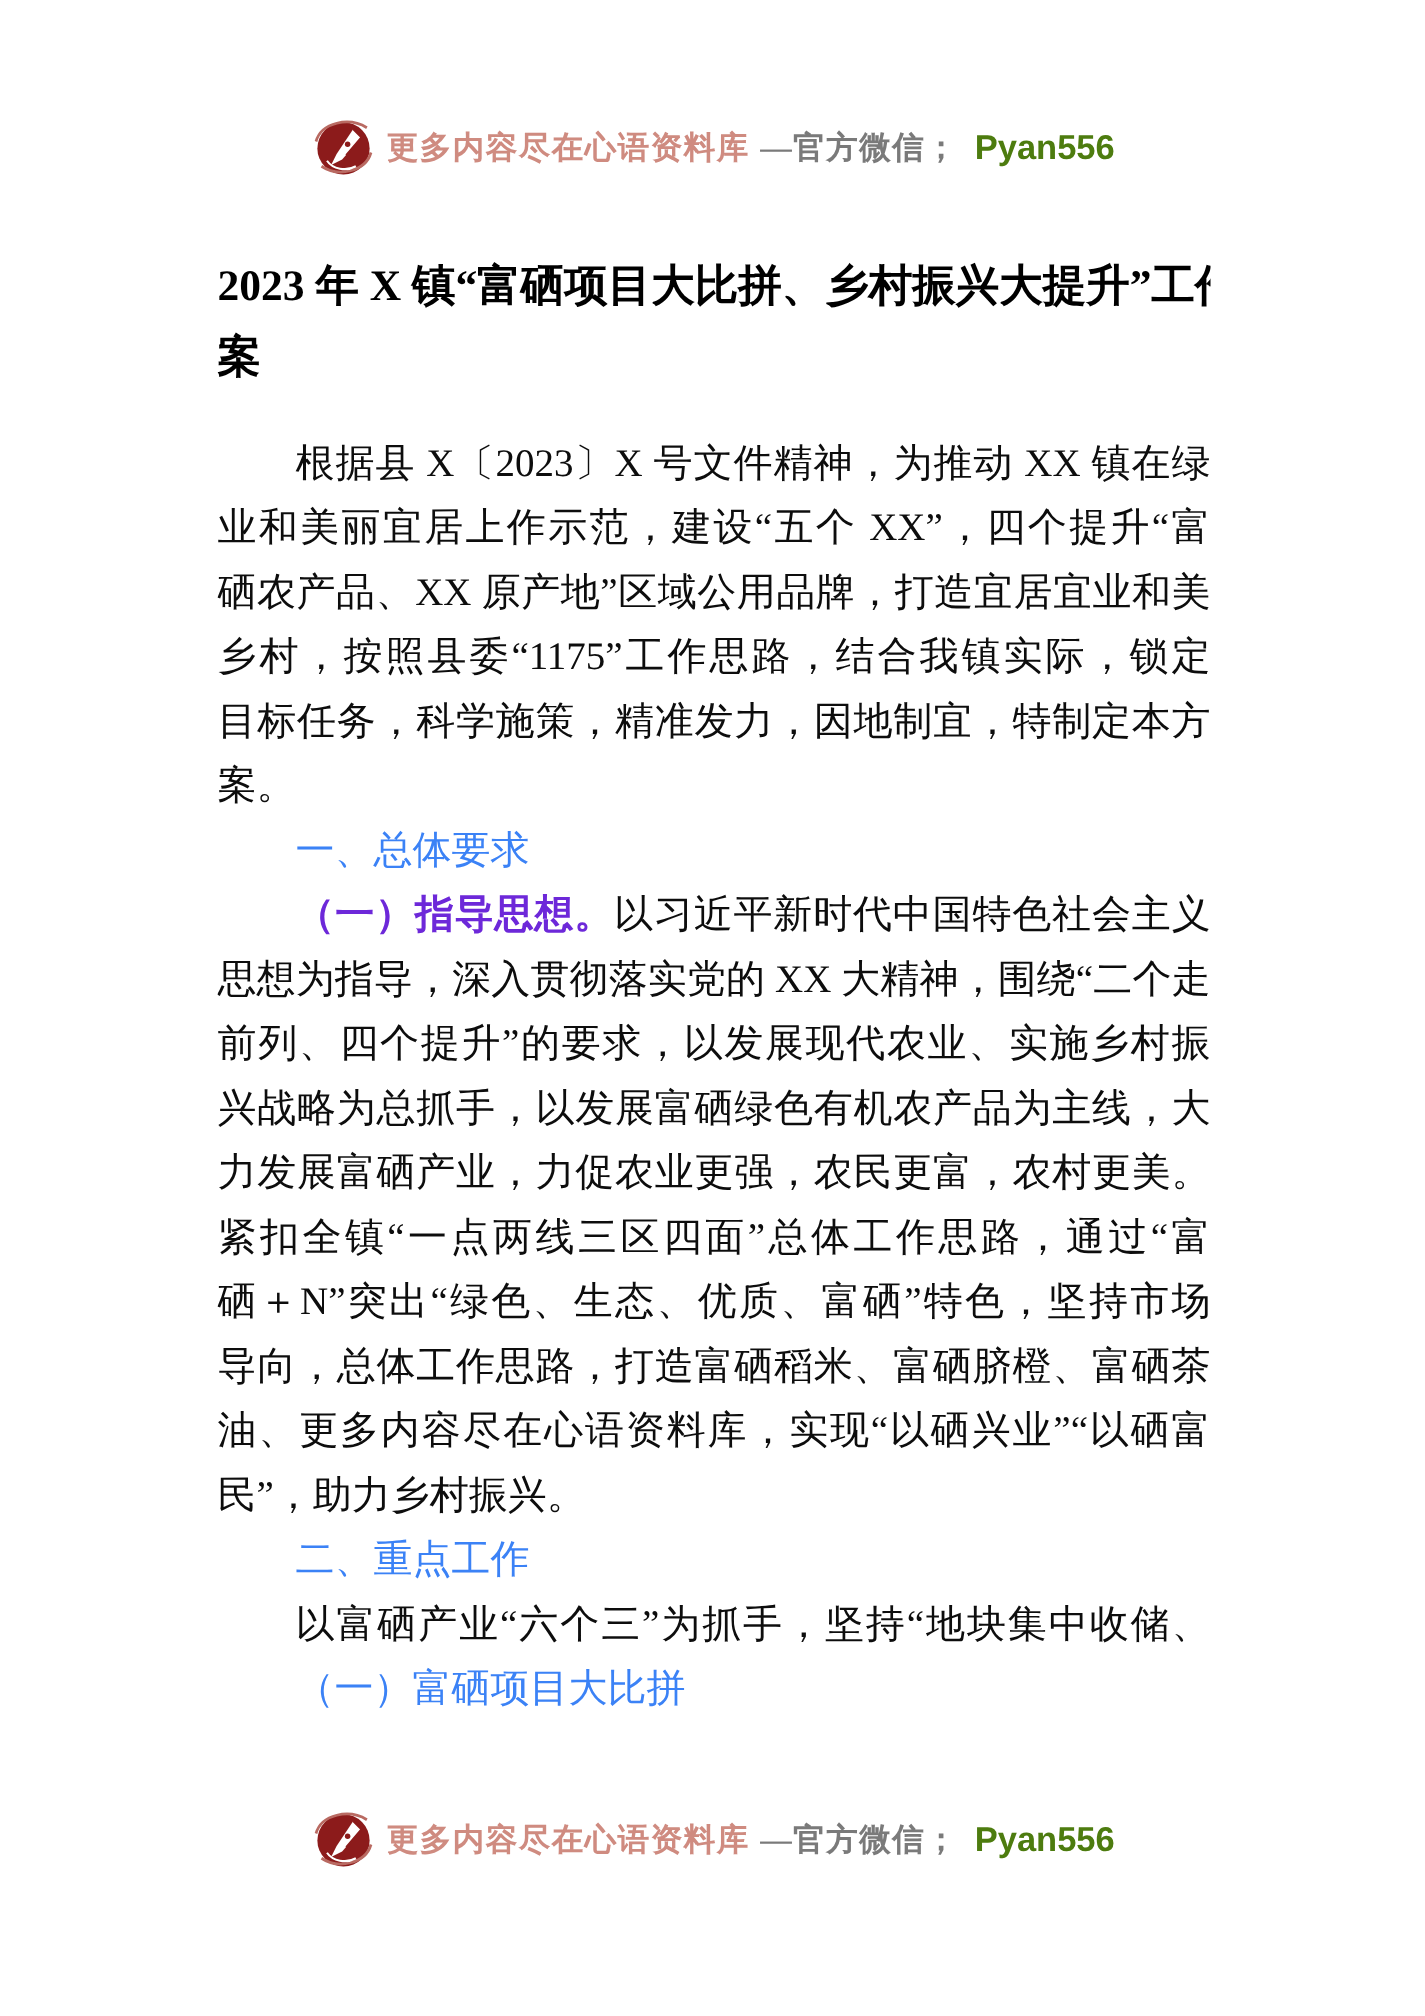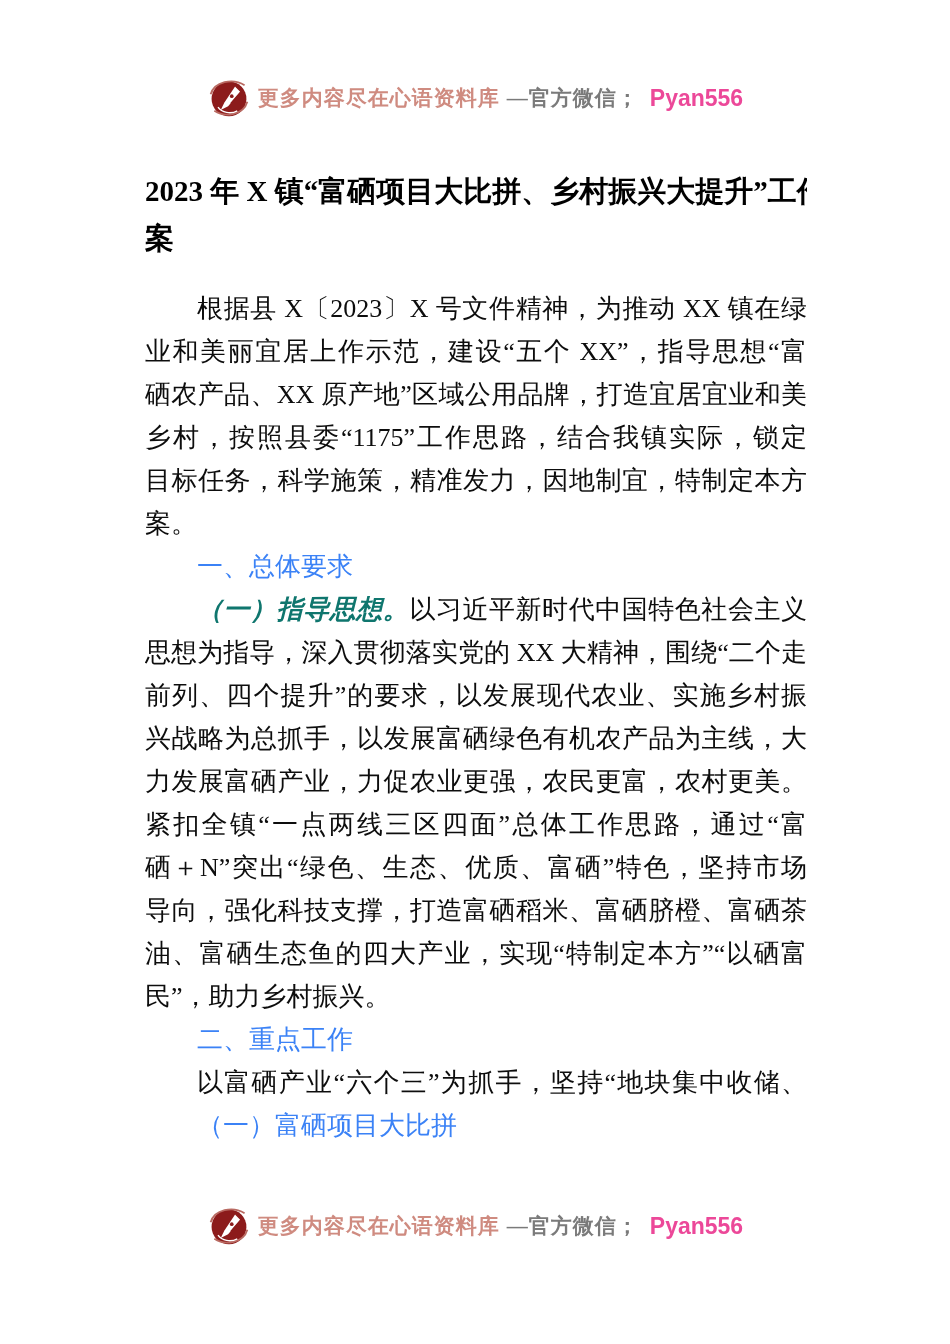--- a/index.html
+++ b/index.html
@@ -18,38 +18,38 @@
     display:flex; align-items:center; justify-content:center;
     gap:7px;
     white-space:nowrap;
     font-weight:bold;
   }
   .wm-header { top:76px; }
   .wm-footer { top:1204px; }
   .wm-logo { width:44px; height:44px; flex:0 0 auto; }
   .wm-cn   { font-size:21px; color:#cf8b80; letter-spacing:1px; }
   .wm-sep  { font-size:21px; color:#7a7a7a; letter-spacing:1px; }
-  .wm-id   { font-size:23px; color:#ec4899; font-family:"Liberation Sans", sans-serif; margin-left:4px; }
+  .wm-id   { font-size:23px; color:#4d7c0f; font-family:"Liberation Sans", sans-serif; margin-left:4px; }
 
   
   .content { position:absolute; left:145px; top:168px; width:662px; }
   .title-line {
     font-size:29px; font-weight:bold; color:#000;
     line-height:47px; height:47px; white-space:nowrap; overflow:hidden;
   }
   .body-lines { margin-top:25px; }
   .line {
     position:relative;
     font-size:26px; color:#0d0d0d;
     line-height:43px; height:43px; overflow:hidden;
   }
   .line.justify { text-align:justify; text-align-last:justify; }
   .line.indent  { text-indent:52px; }
   .line.heading { font-weight:normal; color:#3b82f6; }
-  .lead-bold    { font-weight:bold; color:#0f766e;font-style:italic; }
+  .lead-bold    { font-weight:bold; color:#6d28d9; }
 </style>
 </head>
 <body>
 
 <div class="page">
 
   <div class="watermark wm-header">
     <svg class="wm-logo" viewBox="0 0 48 48">
       <circle cx="24" cy="25" r="19" fill="#8c1b1b"></circle>
       <path d="M4 20 C8 6, 28 2, 41 10" stroke="#b96a62" stroke-width="2" fill="none"></path>
@@ -63,38 +63,38 @@
       <span class="wm-sep">—官方微信；</span>
       <span class="wm-id">Pyan556</span>
   </div>
 
   <div class="content">
     <div class="title-line">2023 年 X 镇“富硒项目大比拼、乡村振兴大提升”工作方</div>
     <div class="title-line">案</div>
 
     <div class="body-lines">
       <div class="line indent justify">根据县 X〔2023〕X 号文件精神，为推动 XX 镇在绿色产</div>
-      <div class="line justify">业和美丽宜居上作示范，建设“五个 XX”，指导思想“富</div>
+      <div class="line justify">业和美丽宜居上作示范，建设“五个 XX”，四个提升“富</div>
       <div class="line justify">硒农产品、XX 原产地”区域公用品牌，打造宜居宜业和美</div>
       <div class="line justify">乡村，按照县委“1175”工作思路，结合我镇实际，锁定</div>
       <div class="line justify">目标任务，科学施策，精准发力，因地制宜，特制定本方</div>
       <div class="line">案。</div>
 
       <div class="line heading indent">一、总体要求</div>
 
       <div class="line indent justify"><span class="lead-bold">（一）指导思想。</span><span>以习近平新时代中国特色社会主义</span></div>
       <div class="line justify">思想为指导，深入贯彻落实党的 XX 大精神，围绕“二个走</div>
       <div class="line justify">前列、四个提升”的要求，以发展现代农业、实施乡村振</div>
       <div class="line justify">兴战略为总抓手，以发展富硒绿色有机农产品为主线，大</div>
       <div class="line justify">力发展富硒产业，力促农业更强，农民更富，农村更美。</div>
 
       <div class="line justify">紧扣全镇“一点两线三区四面”总体工作思路，通过“富</div>
       <div class="line justify">硒＋N”突出“绿色、生态、优质、富硒”特色，坚持市场</div>
-      <div class="line justify">导向，强化科技支撑，打造富硒稻米、富硒脐橙、富硒茶</div>
-      <div class="line justify">油、富硒生态鱼的四大产业，实现“特制定本方”“以硒富</div>
+      <div class="line justify">导向，总体工作思路，打造富硒稻米、富硒脐橙、富硒茶</div>
+      <div class="line justify">油、更多内容尽在心语资料库，实现“以硒兴业”“以硒富</div>
       <div class="line">民”，助力乡村振兴。</div>
 
       <div class="line heading indent">二、重点工作</div>
       <div class="line indent justify">以富硒产业“六个三”为抓手，坚持“地块集中收储、</div>
 
       <div class="line heading indent">（一）富硒项目大比拼</div>
     </div>
   </div>
 
   <div class="watermark wm-footer">

